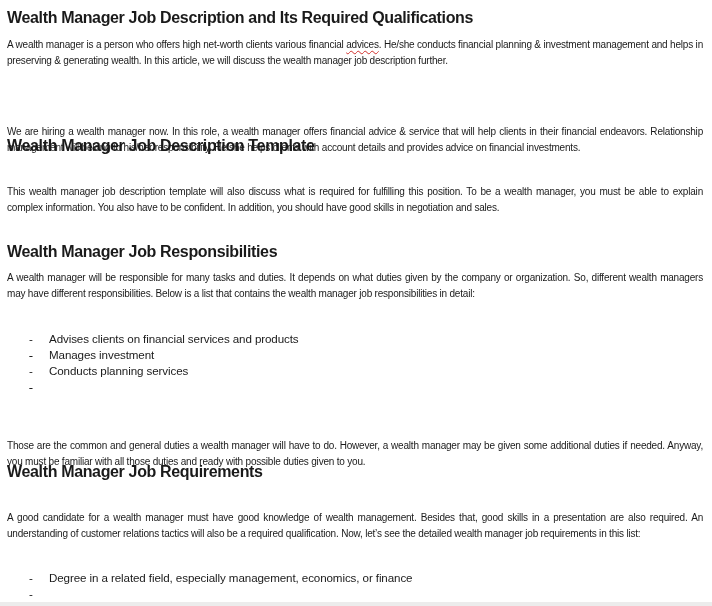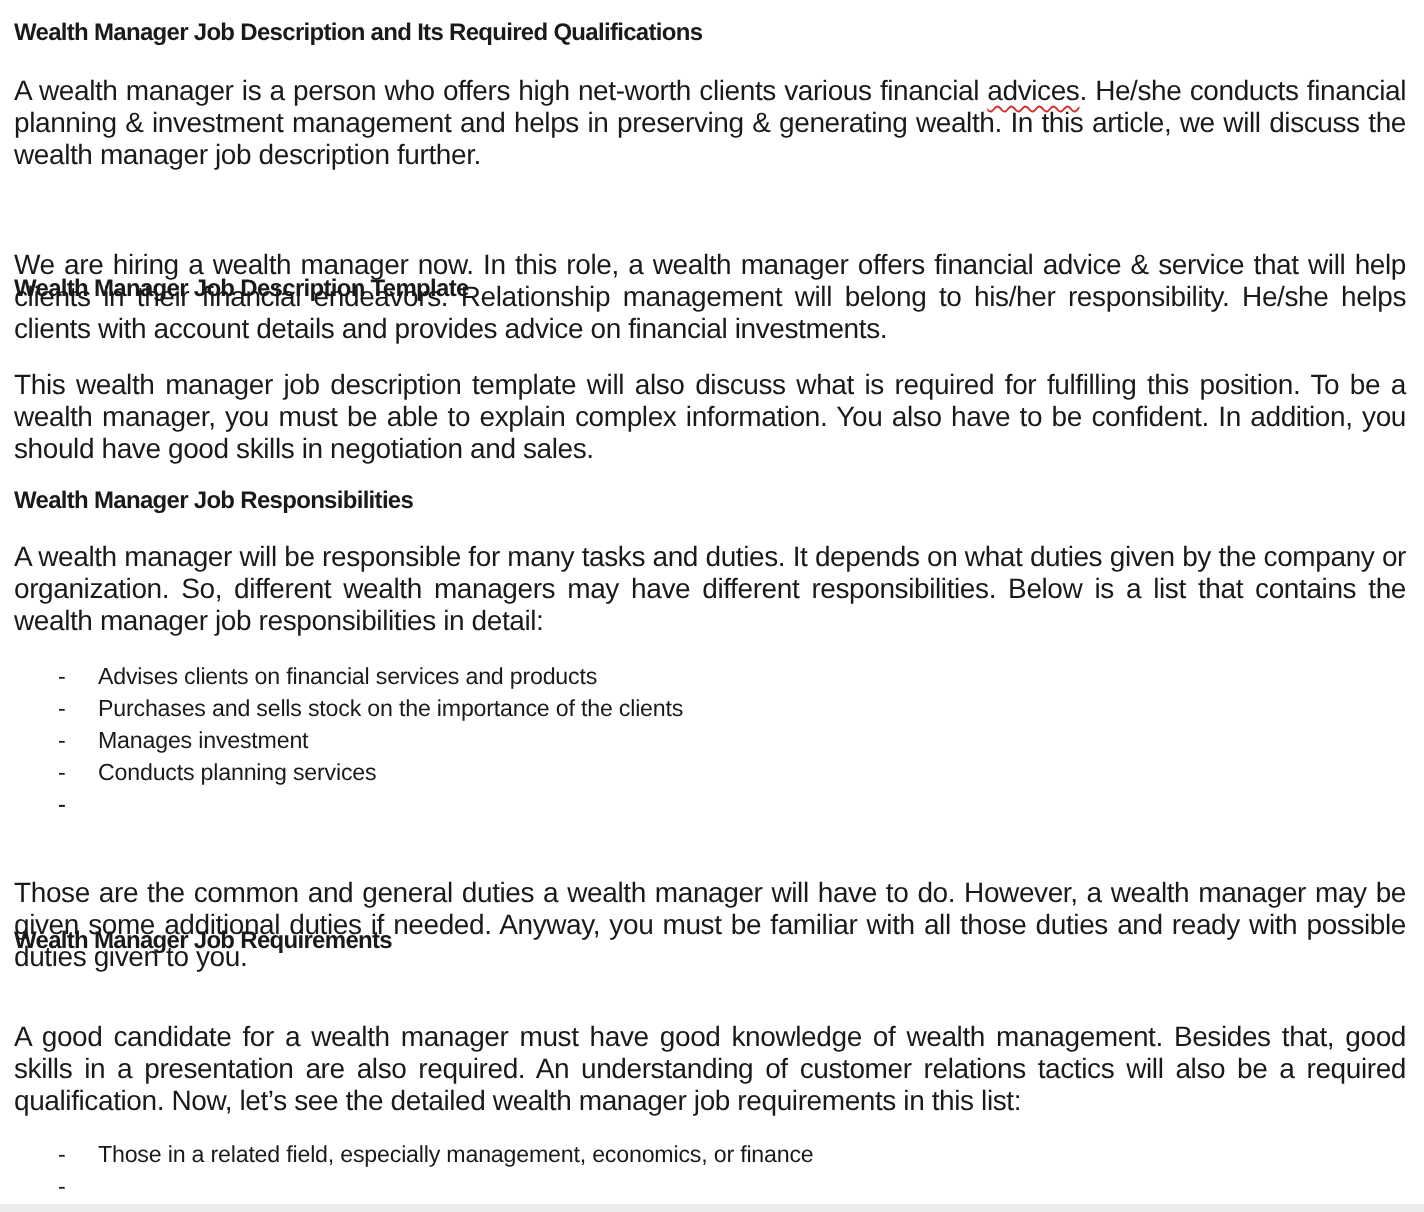--- a/index.html
+++ b/index.html
@@ -16,29 +16,29 @@
       color: #1a1a1a;
     }
     .page {
       position: absolute;
       left: 7px;
       top: 0;
       width: 696px;
     }
     .heading {
       font-weight: bold;
-      font-size: 12px;
+      font-size: 16px;
       letter-spacing: -0.35px;
       margin: 0;
       position: absolute;
       left: 0;
       white-space: nowrap;
     }
     .para {
-      font-size: 14px;
+      font-size: 10px;
       line-height: 16px;
       text-align: justify;
       margin: 0;
       position: absolute;
       left: 0;
       width: 696px;
       letter-spacing: -0.2px;
     }
     .para .squiggle {
       text-decoration: underline wavy #d0312d;
@@ -88,33 +88,33 @@
   <p class="para" style="top:124px;">We are hiring a wealth manager now. In this role, a wealth manager offers financial advice &amp; service that will help clients in their financial endeavors. Relationship management will belong to his/her responsibility. He/she helps clients with account details and provides advice on financial investments.</p>
 
   <p class="para" style="top:184px;">This wealth manager job description template will also discuss what is required for fulfilling this position. To be a wealth manager, you must be able to explain complex information. You also have to be confident. In addition, you should have good skills in negotiation and sales.</p>
 
   <h2 class="heading" style="top:243px;">Wealth Manager Job Responsibilities</h2>
 
   <p class="para" style="top:270px;">A wealth manager will be responsible for many tasks and duties. It depends on what duties given by the company or organization. So, different wealth managers may have different responsibilities. Below is a list that contains the wealth manager job responsibilities in detail:</p>
 
   <ul class="list" style="top:331px;">
     <li><span class="dash">-</span><span>Advises clients on financial services and products</span></li>
-    <li><span class="dash">-</span><span>Purchases and sells stock on the importance of the clients</span></li>
+    <li><span class="dash">-</span></li>
     <li><span class="dash">-</span><span>Manages investment</span></li>
     <li><span class="dash">-</span><span>Conducts planning services</span></li>
     <li><span class="dash">-</span></li>
     <li><span class="dash">-</span></li>
   </ul>
 
   <p class="para" style="top:438px;">Those are the common and general duties a wealth manager will have to do. However, a wealth manager may be given some additional duties if needed. Anyway, you must be familiar with all those duties and ready with possible duties given to you.</p>
 
   <h2 class="heading" style="top:463px;">Wealth Manager Job Requirements</h2>
 
   <p class="para" style="top:510px;">A good candidate for a wealth manager must have good knowledge of wealth management. Besides that, good skills in a presentation are also required. An understanding of customer relations tactics will also be a required qualification. Now, let’s see the detailed wealth manager job requirements in this list:</p>
 
   <ul class="list" style="top:570px;">
-    <li><span class="dash">-</span><span>Those in a related field, especially management, economics, or finance</span></li>
+    <li><span class="dash">-</span><span>Degree in a related field, especially management, economics, or finance</span></li>
     <li><span class="dash">-</span></li>
   </ul>
 
 </div>
 
 <div class="bottom-strip"></div>
 
 </body></html>

